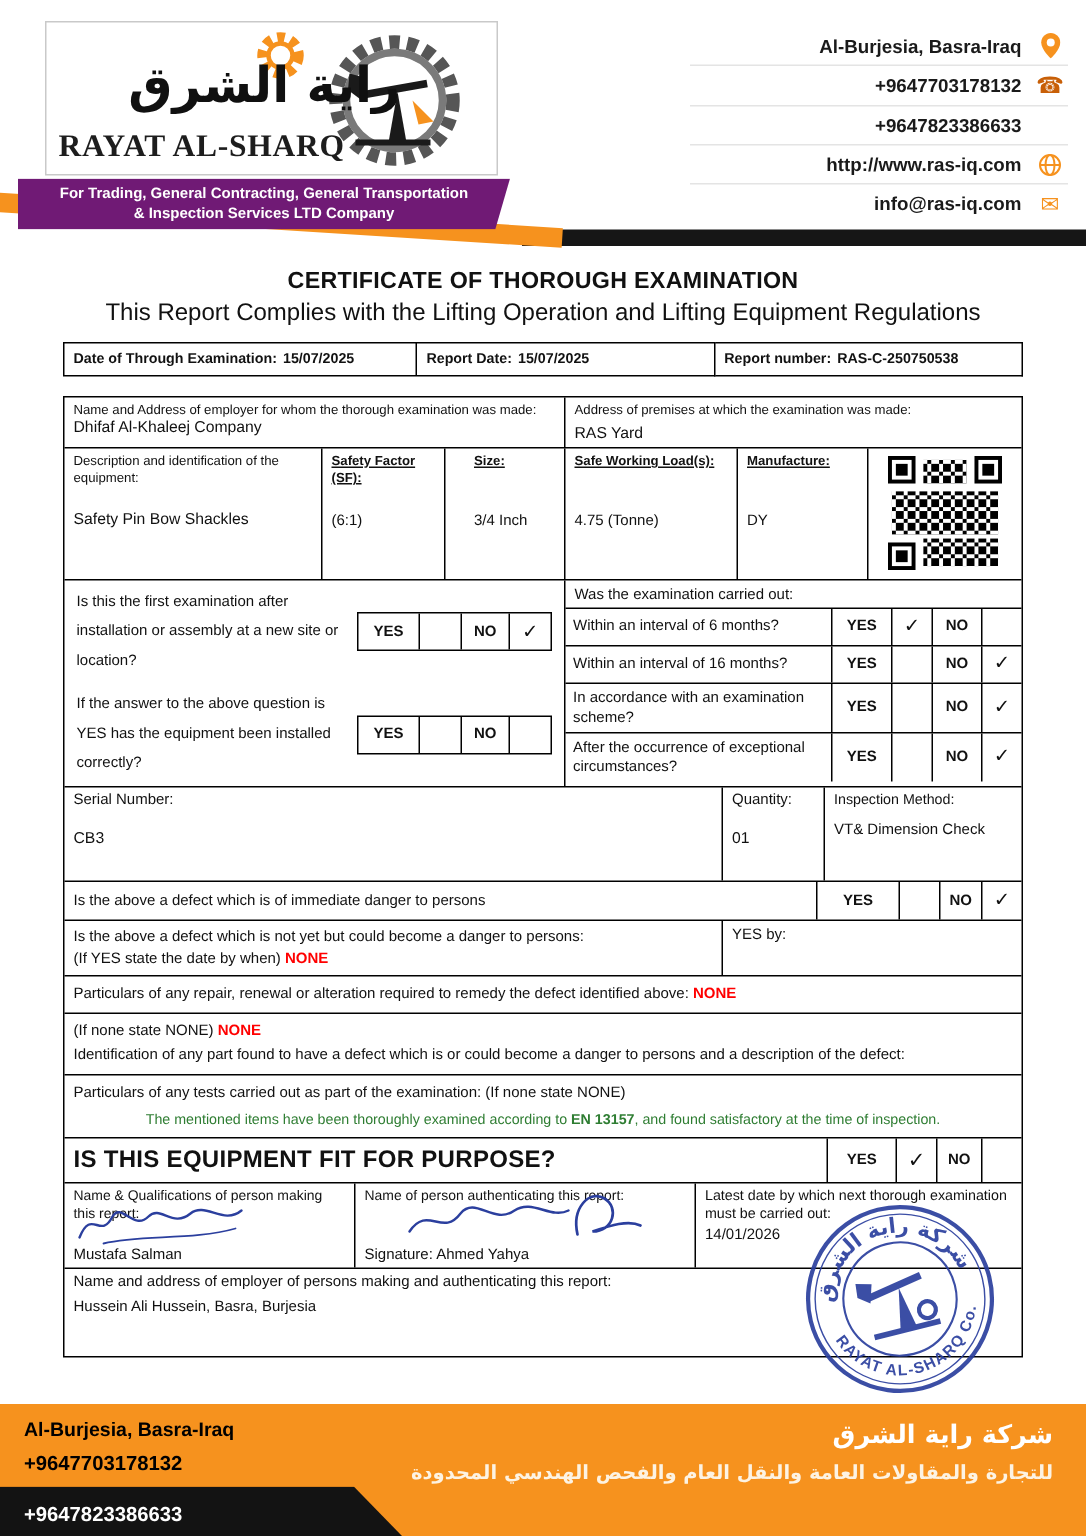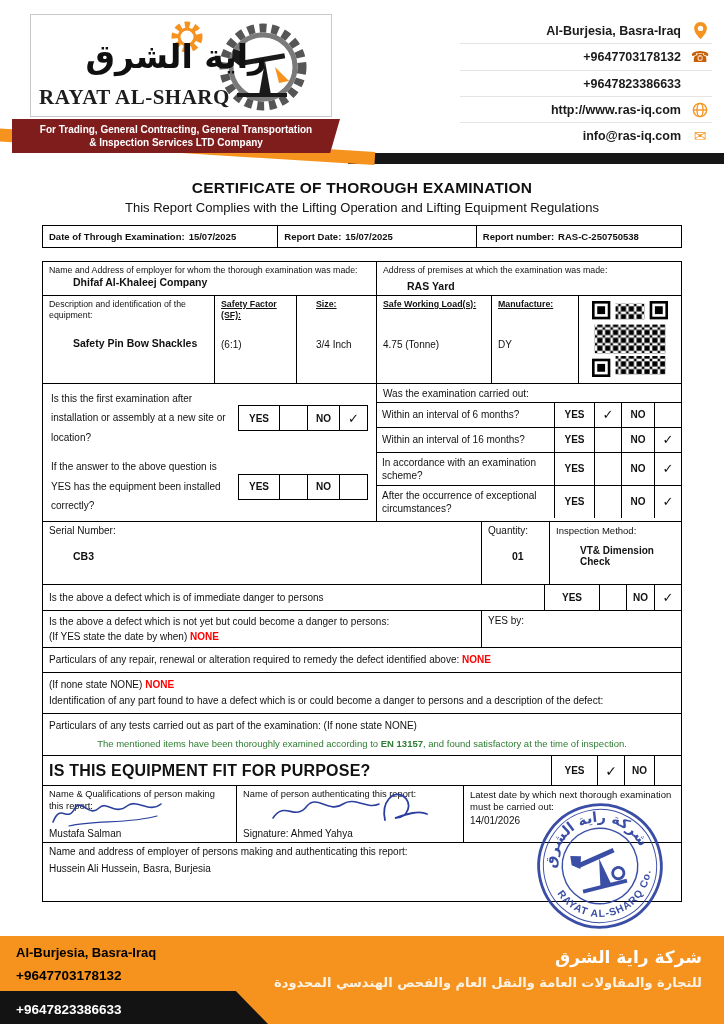--- a/index.html
+++ b/index.html
@@ -10,46 +10,46 @@
   .mark { font-family:"DejaVu Sans", sans-serif; }
 
   
   .header { position:relative; height:170px; }
   .logo-box { position:absolute; left:30px; top:14px; width:302px; height:103px; border:1px solid #c9c9c9; background:#fff; }
   .logo-art { position:absolute; right:2px; top:2px; }
   .logo-ar { position:absolute; right:64px; top:22px; font-size:33px; font-weight:bold; color:#101010; z-index:2; }
   .logo-en { position:absolute; left:8px; bottom:6px; font-family:"Liberation Serif", serif; font-weight:bold; font-size:21px; letter-spacing:.5px; color:#1d1d1d; z-index:2; }
   .stripe-orange { position:absolute; left:-8px; top:128px; width:384px; height:13px; background:#F6921E; transform:rotate(3.6deg); transform-origin:left top; z-index:1; }
   .stripe-black { position:absolute; left:348px; top:153px; right:0; height:11px; background:#161616; }
-  .tagline { position:absolute; left:12px; top:119px; width:328px; background:#7f1d1d; color:#fff; font-size:10px; font-weight:bold; text-align:center; padding:4px 6px; line-height:1.3; clip-path:polygon(0 0,100% 0,97% 100%,0 100%); z-index:3; }
+  .tagline { position:absolute; left:12px; top:119px; width:328px; background:#701a75; color:#fff; font-size:10px; font-weight:bold; text-align:center; padding:4px 6px; line-height:1.3; clip-path:polygon(0 0,100% 0,97% 100%,0 100%); z-index:3; }
   .contact { position:absolute; right:12px; top:18px; width:252px; }
   .contact-row { display:flex; align-items:center; justify-content:flex-end; gap:9px; padding:4px 2px; border-bottom:1px solid #e4e4e4; font-size:12.5px; font-weight:bold; color:#1a1a1a; min-height:26px; }
   .contact-row:last-child { border-bottom:none; }
   .cicon { width:20px; display:flex; justify-content:center; align-items:center; }
   .glyph-icon { font-family:"DejaVu Sans", sans-serif; font-weight:normal; }
 
   
   .content { padding:0 42px; }
   .title { text-align:center; font-size:15.5px; font-weight:bold; margin-top:9px; letter-spacing:.2px; }
-  .subtitle { text-align:center; font-size:13px; margin-top:3px; }
+  .subtitle { text-align:center; font-size:16px; margin-top:3px; }
 
   
   .meta { display:flex; margin-top:10px; }
   .meta-cell { border:1px solid #000; padding:5px 6px; font-size:9.5px; font-weight:bold; display:flex; gap:4px; align-items:center; white-space:nowrap; }
   .meta-cell + .meta-cell { border-left:none; }
   .mc1 { width:250px; } .mc2 { width:210px; } .mc3 { width:217px; }
 
   
   .exam { border:1px solid #000; margin-top:13px; font-size:10px; }
   .xrow { display:flex; border-top:1px solid #000; }
   .xrow:first-child { border-top:none; }
   .xc { border-left:1px solid #000; padding:3px 6px; }
   .xc:first-child { border-left:none; }
   .lbl { font-size:8.8px; line-height:1.25; }
-  .val { font-weight:bold; font-size:10.5px;margin-left:24px; }
+  .val { font-weight:normal; font-size:10.5px; }
   .u { text-decoration:underline; font-weight:bold; }
   .red { color:#ff0000; font-weight:bold; }
 
   .cellL { width:333px; } .cellR { flex:1; }
   .eq-desc { width:171px; } .eq-sf { width:82px; } .eq-size { width:80px;padding-left:19px; }
   .eq-swl { width:115px; } .eq-man { width:87px; } .eq-qr { flex:1; display:flex; align-items:center; justify-content:center; padding:4px; }
 
   
   .qleft { padding:0 !important; display:flex; flex-direction:column; }
   .qblock { display:flex; align-items:center; padding:5px 8px; min-height:66px; }

